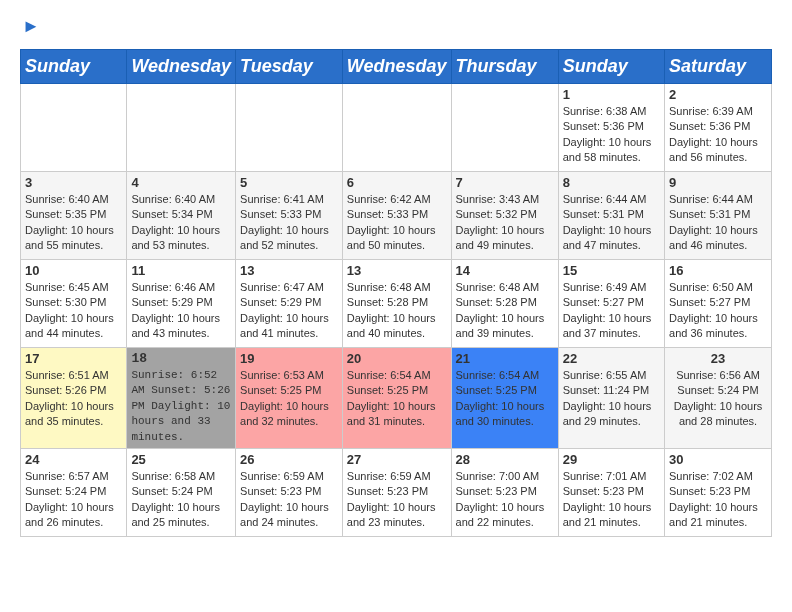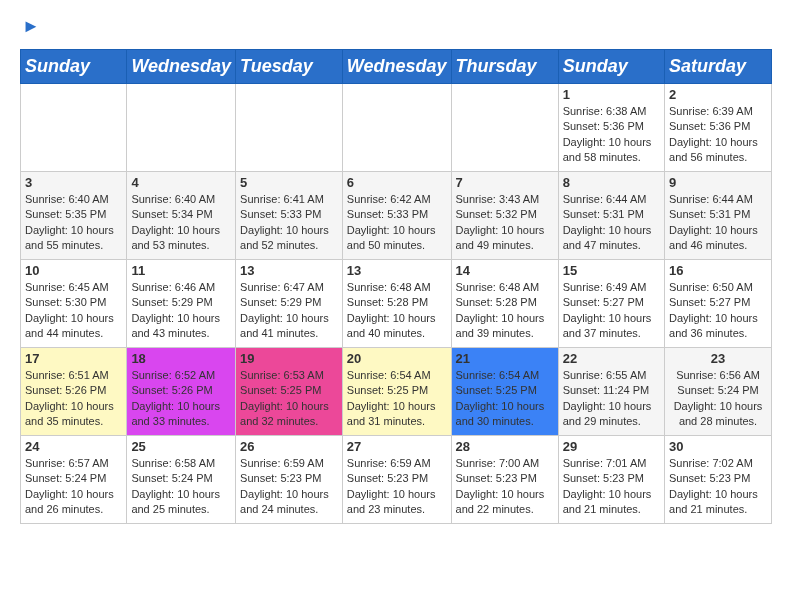--- a/index.html
+++ b/index.html
@@ -252,35 +252,35 @@
           </td>
         </tr>
         <tr>
           <td style="background: #fef9c3;">
             <span class="day-number">17</span>
             <div class="day-info">Sunrise: 6:51 AM
 Sunset: 5:26 PM
 Daylight: 10 hours
 and 35 minutes.</div>
           </td>
-          <td style="background: #d946ef;">
+          <td style="background: #a3a3a3; font-family: Liberation Mono, monospace;">
             <span class="day-number">18</span>
             <div class="day-info">Sunrise: 6:52 AM
 Sunset: 5:26 PM
 Daylight: 10 hours
 and 33 minutes.</div>
           </td>
-          <td style="background: #ec4899;">
+          <td style="background: #fca5a5;">
             <span class="day-number">19</span>
             <div class="day-info">Sunrise: 6:53 AM
 Sunset: 5:25 PM
 Daylight: 10 hours
 and 32 minutes.</div>
           </td>
-          <td style="background: #fef9c3;">
+          <td style="background: #fca5a5;">
             <span class="day-number">20</span>
             <div class="day-info">Sunrise: 6:54 AM
 Sunset: 5:25 PM
 Daylight: 10 hours
 and 31 minutes.</div>
           </td>
           <td style="background: #3b82f6;">
             <span class="day-number">21</span>
             <div class="day-info">Sunrise: 6:54 AM
 Sunset: 5:25 PM

